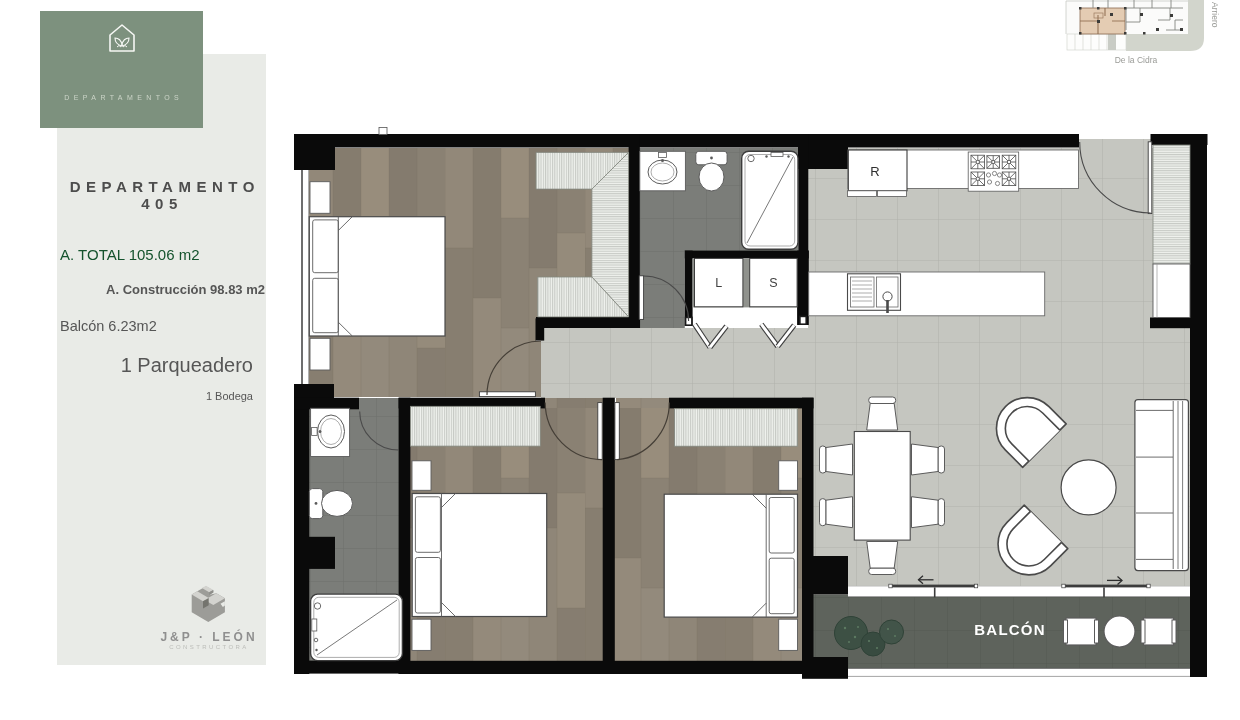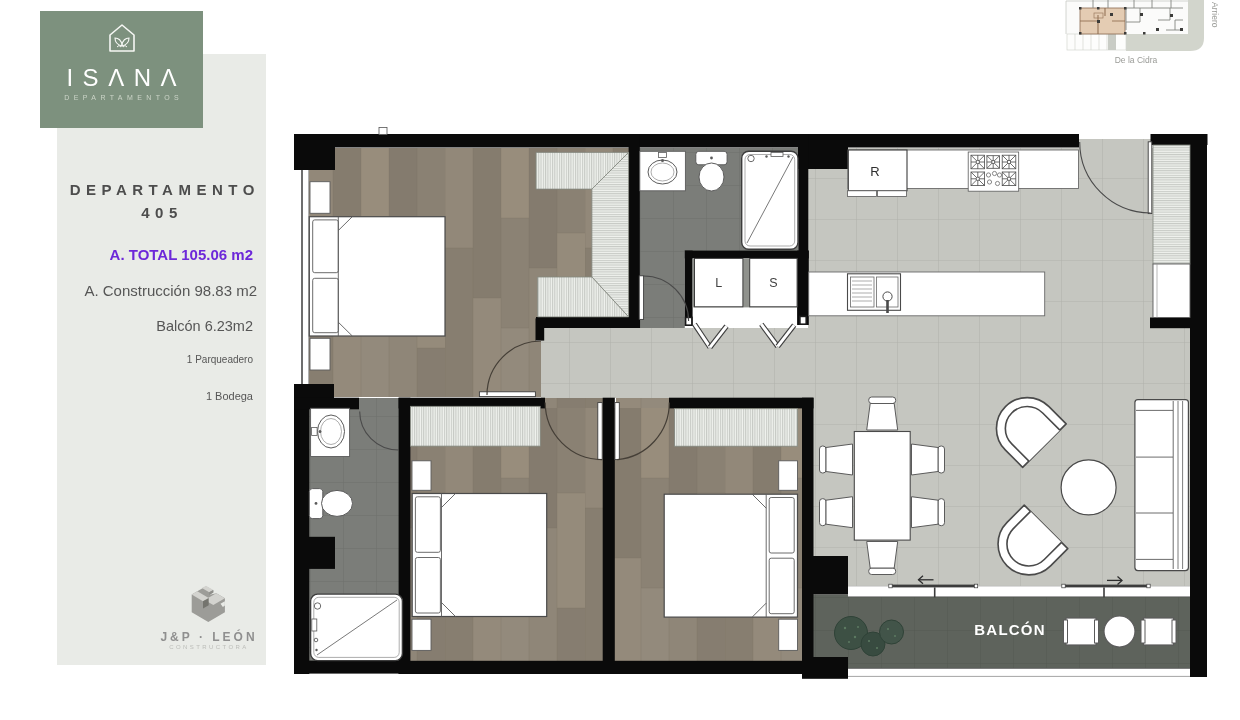--- a/index.html
+++ b/index.html
@@ -16,33 +16,32 @@
 <div class="abs" style="left:40px;top:11px;width:163px;height:117px;background:#7d917e;"></div>
 
 <svg class="abs" style="left:103px;top:22px;" width="38" height="32" viewBox="0 0 38 32">
   <path d="M7,13 L19,3 L31,13 L31,29 L7,29 Z" fill="none" stroke="#f6f7f4" stroke-width="1.6" stroke-linejoin="round"></path>
   <path d="M19,24 C19,18 15,16 12,16 C12,20 15,23 19,24 Z" fill="none" stroke="#f6f7f4" stroke-width="1.1"></path>
   <path d="M19,24 C19,18 23,16 26,16 C26,20 23,23 19,24 Z" fill="none" stroke="#f6f7f4" stroke-width="1.1"></path>
   <path d="M14,25 q2,-3 4,0" fill="none" stroke="#f6f7f4" stroke-width="1"></path>
   <path d="M20,25 q2,-3 4,0" fill="none" stroke="#f6f7f4" stroke-width="1"></path>
 </svg>
 
-<div class="abs" style="left:40px;top:64px;width:163px;text-align:center;color:#ffffff;font-size:24px;letter-spacing:9.5px;text-indent:9.5px;font-weight:400;">ISΛNΛ</div>
 
 <div class="abs" style="left:40px;top:94px;width:163px;text-align:center;color:#ccd5c8;font-size:7px;letter-spacing:4.4px;text-indent:4.4px;">DEPARTAMENTOS</div>
 
-<div class="abs" style="left:62px;top:178px;width:200px;text-align:center;color:#4d4d4d;font-size:15px;font-weight:bold;letter-spacing:5.5px;text-indent:5.5px;line-height:23px;">DEPARTAMENTO<br>405</div>
-
-<div class="abs" style="left:60px;top:246px;width:193px;text-align:right;color:#6d28d9;font-size:15px;font-weight:bold;">A. TOTAL 105.06 m2</div>
-
-<div class="abs" style="left:64px;top:282px;width:193px;text-align:right;color:#565656;font-size:15px;">A. Construcción 98.83 m2</div>
-
-<div class="abs" style="left:60px;top:318px;width:193px;text-align:right;color:#565656;font-size:14.5px;">Balcón 6.23m2</div>
-
-<div class="abs" style="left:60px;top:354px;width:193px;text-align:right;color:#565656;font-size:10px;">1 Parqueadero</div>
+<div class="abs" style="left:62px;top:178px;width:200px;text-align:center;color:#4d4d4d;font-size:15px;font-weight:bold;letter-spacing:5.5px;text-indent:5.5px;line-height:17px;">DEPARTAMENTO<br>405</div>
+
+<div class="abs" style="left:60px;top:246px;width:193px;text-align:left;color:#14532d;font-size:15px;font-weight:normal;">A. TOTAL 105.06 m2</div>
+
+<div class="abs" style="left:72px;top:282px;width:193px;text-align:right;color:#565656;font-size:13px;font-weight:bold;">A. Construcción 98.83 m2</div>
+
+<div class="abs" style="left:60px;top:318px;width:193px;color:#565656;font-size:14.5px;">Balcón 6.23m2</div>
+
+<div class="abs" style="left:60px;top:354px;width:193px;text-align:right;color:#565656;font-size:20px;">1 Parqueadero</div>
 
 <div class="abs" style="left:60px;top:390px;width:193px;text-align:right;color:#565656;font-size:11px;">1 Bodega</div>
 
 <svg class="abs" style="left:186px;top:580px;" width="46" height="48" viewBox="0 0 46 48">
   <path d="M5.7,14.5 L20,6.3 L27.3,10.4 L27.3,12.6 L23.6,14.8 L30.4,13.2 L38.9,18.2 L38.9,32.3 L22.3,41.9 L5.7,32.3 Z" fill="#9c9c98"></path>
   <path d="M5.7,14.5 L11.3,11.3 L22.7,17.9 L17,21.2 Z" fill="#d3d3cf"></path>
   <path d="M18.6,19.9 L30.2,13.3 L38.9,18.3 L27.3,24.9 Z" fill="#d3d3cf"></path>
   <path d="M15.9,8.1 L20,5.7 L27.3,9.9 L23.2,12.3 Z" fill="#d3d3cf"></path>
   <path d="M23.2,12.3 L27.3,9.9 L27.3,12.5 L23.2,14.9 Z" fill="#8e8e8a"></path>
   <path d="M17,21.2 L22.7,17.9 L22.7,25.2 L17,28.4 Z" fill="#74746e"></path>

